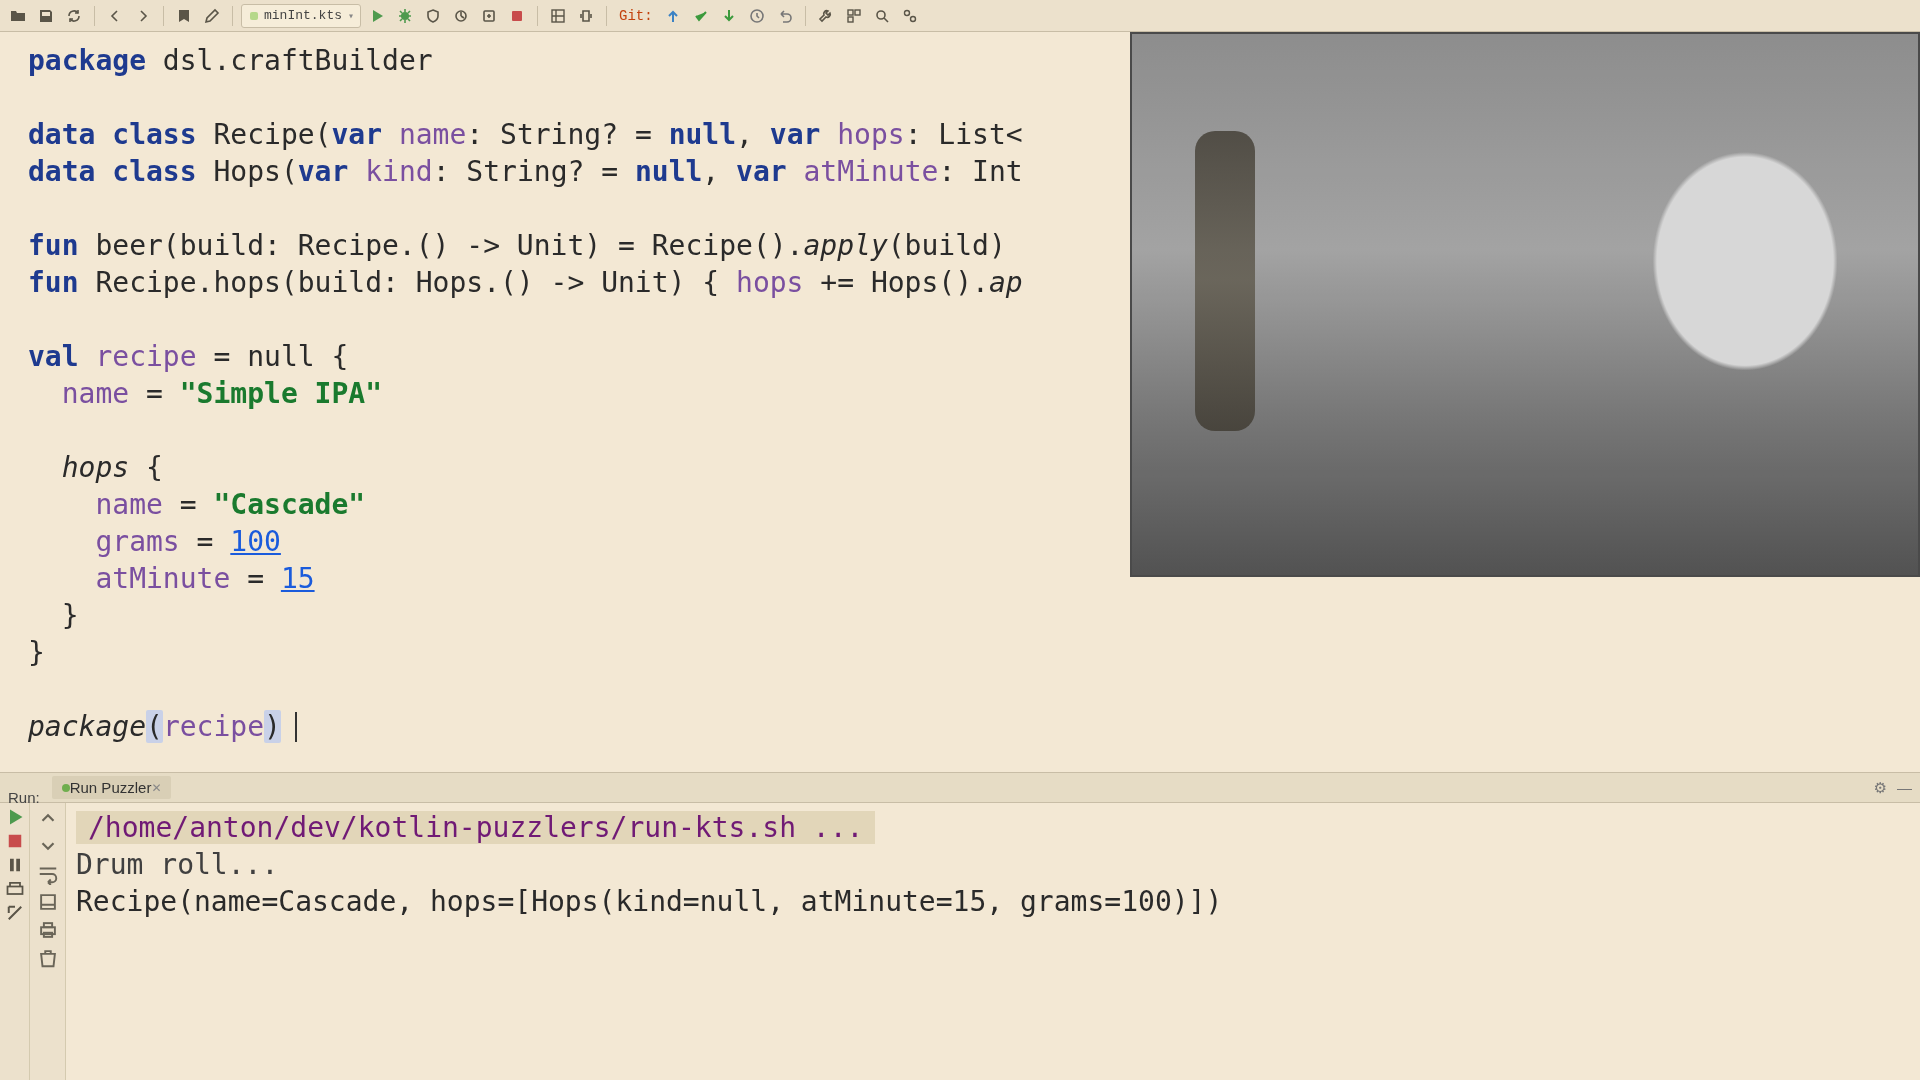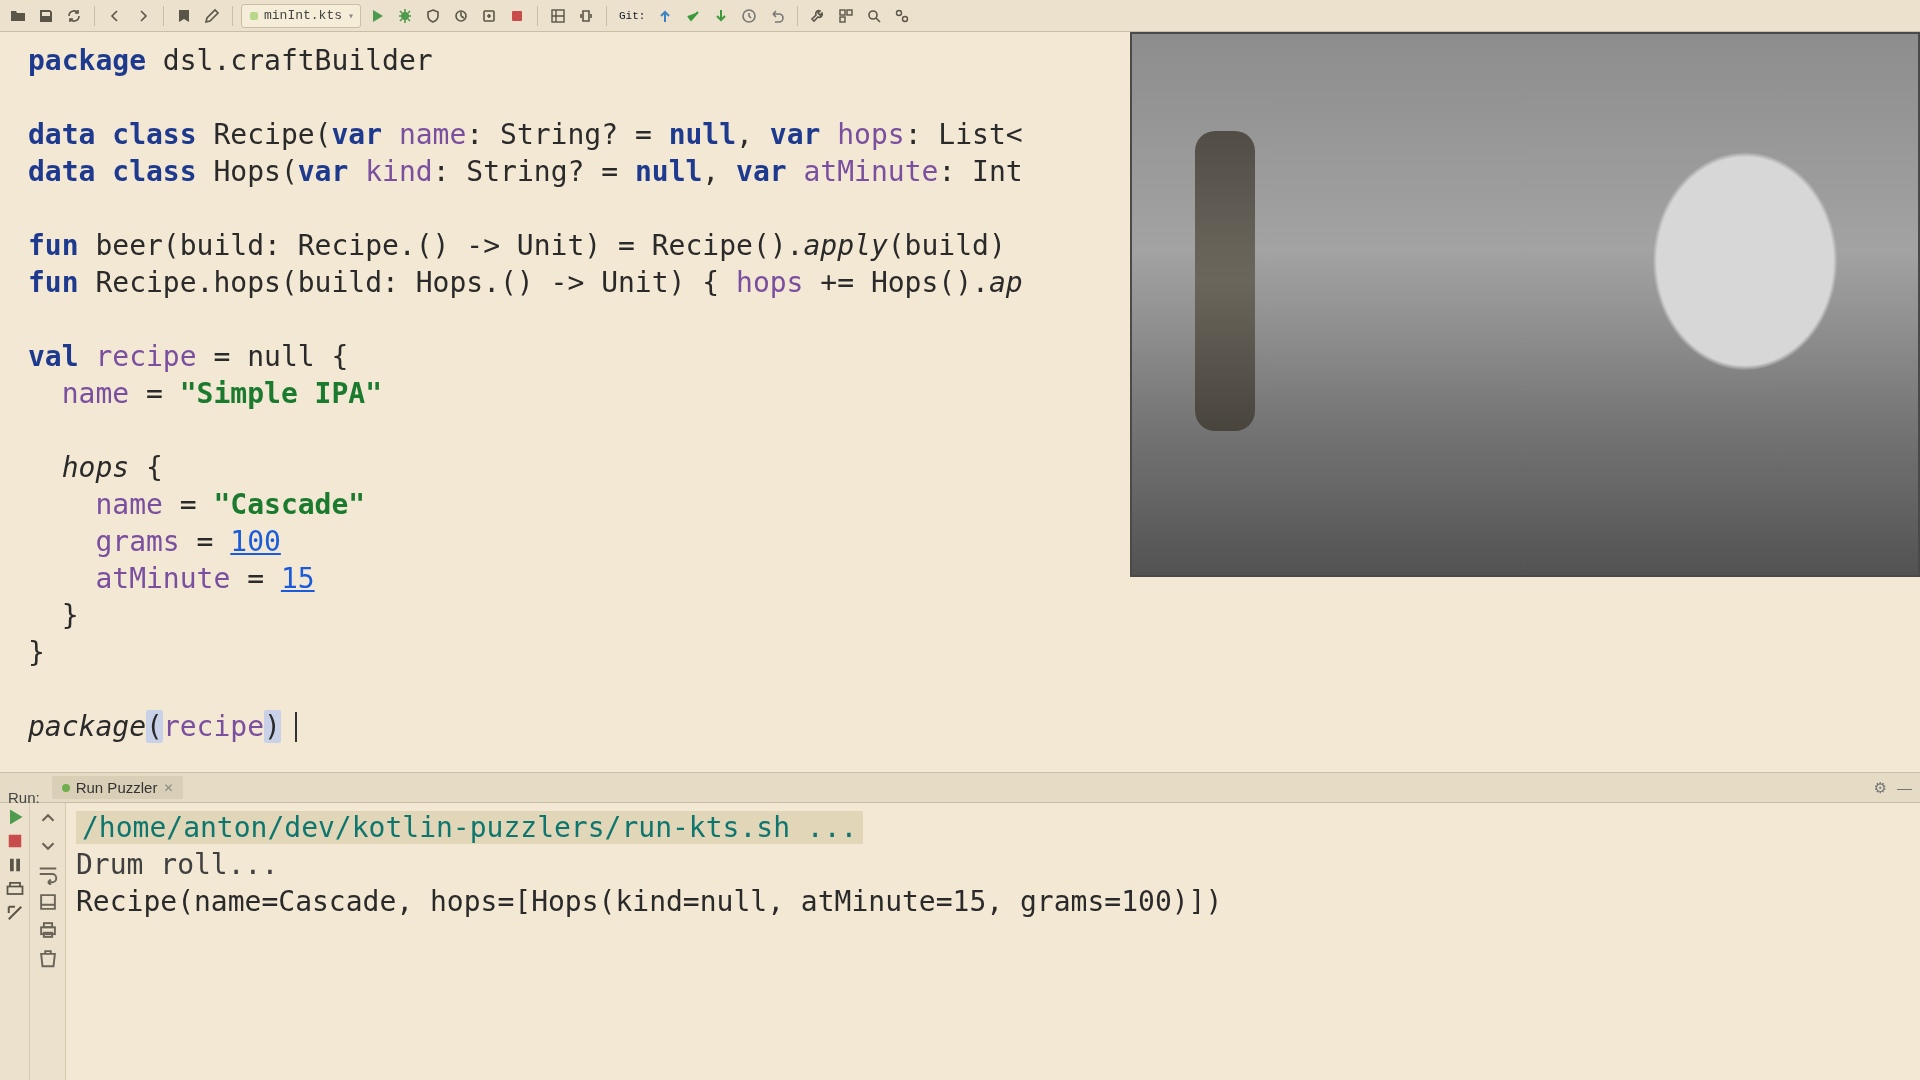--- a/index.html
+++ b/index.html
@@ -24,21 +24,21 @@
   .tbtn svg { width: 16px; height: 16px; }
   .tsep { width: 1px; height: 20px; background: #c8bda6; margin: 0 4px; }
   .file-combo {
     height: 24px; min-width: 120px;
     background: #f6edd9; border: 1px solid #c8bda6; border-radius: 3px;
     display: flex; align-items: center; padding: 0 6px 0 8px;
     font-size: 13px; color: #444; cursor: pointer;
   }
   .file-combo .dot { width:8px; height:8px; background:#b6d88a; border-radius:2px; margin-right:6px;}
   .file-combo .chev { margin-left:auto; color:#888; font-size:10px;}
-  .git-label { color:#0f172a; padding:0 4px; font-size:11px;}
+  .git-label { color:#c2410c; padding:0 4px; font-size:14px;}
   .run-icon  svg { fill:#4e9a4e;}
   .bug-icon  svg { fill:#4e9a4e;}
   .stop-icon svg { fill:#c84c4c;}
   .git-pull  svg { stroke:#3b82c4;}
   .git-commit svg { fill:#3c9a3c;}
   .git-push svg { stroke:#3c9a3c;}
   .git-clock svg { stroke:#777;}
   .git-revert svg { stroke:#777;}
 
   
@@ -93,21 +93,21 @@
   .run-header {
     height:30px; background:#e6dcc5;
     border-bottom:1px solid #c8bda6;
     display:flex; align-items:center;
     font-family: Arial,sans-serif; font-size:15px;
     padding:0 8px;
   }
   .run-header .label { color:#444; margin-right:12px;margin-top:20px;}
   .run-header .tab {
     background:#d9cfb6; padding:3px 10px; color:#333;
-    display:flex; align-items:center; gap:6px;
+    display:flex; align-items:center; gap:0;
     border-radius:2px; cursor:pointer;
   }
   .run-header .tab .dot { width:8px;height:8px;border-radius:50%;background:#6fae4e;}
   .run-header .tab .x { color:#888; font-size:12px; cursor:pointer;}
   .run-header .spacer { flex:1;}
   .run-header .gear { color:#777; cursor:pointer; margin-right:10px;}
   .run-header .min  { color:#777; cursor:pointer;}
 
   .run-body { flex:1; display:flex; }
   .run-gutter-left {
@@ -121,21 +121,21 @@
     width:36px; background:#ece1cc; border-right:1px solid #d4caaf;
     display:flex; flex-direction:column; align-items:center; gap:6px; padding-top:4px;
   }
   .run-gutter-right .gbtn { width:22px;height:22px;display:flex;align-items:center;justify-content:center;color:#6a6558;cursor:pointer;}
 
   .console {
     flex:1; padding:6px 10px;
     font-size:28px; line-height:37px; white-space:pre;
     color:#2a2a2a;
   }
-  .cmd  { background:#e2d6b9; color:#0f766e; padding:0 6px;}
+  .cmd  { background:#e2d6b9; color:#701a75; padding:0 12px;}
   .drum { color:#404040; }
 </style>
 </head>
 <body>
 
 <div class="toolbar">
   <div class="tbtn">
       <svg viewBox="0 0 16 16">
         <path fill="currentColor" d="M1 3h5l1 2h8v8H1z"></path>
       </svg>

